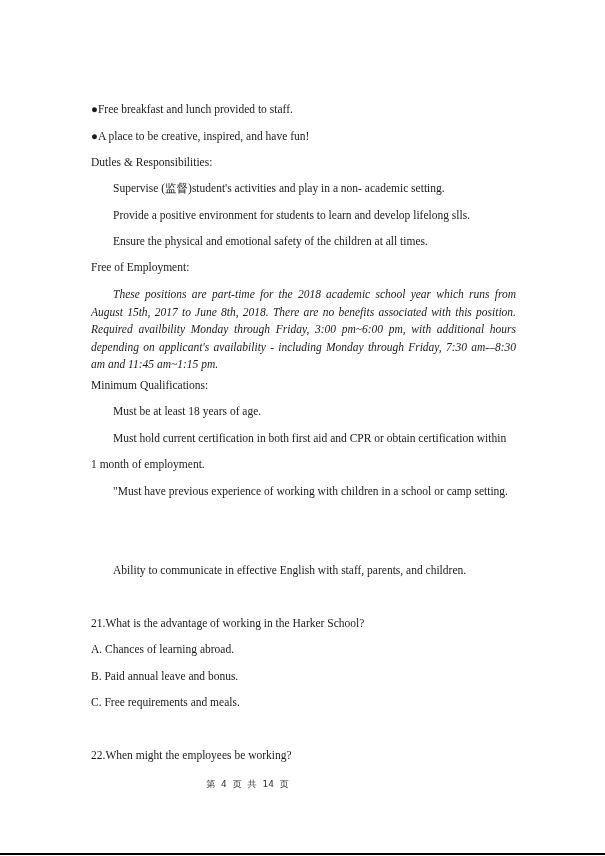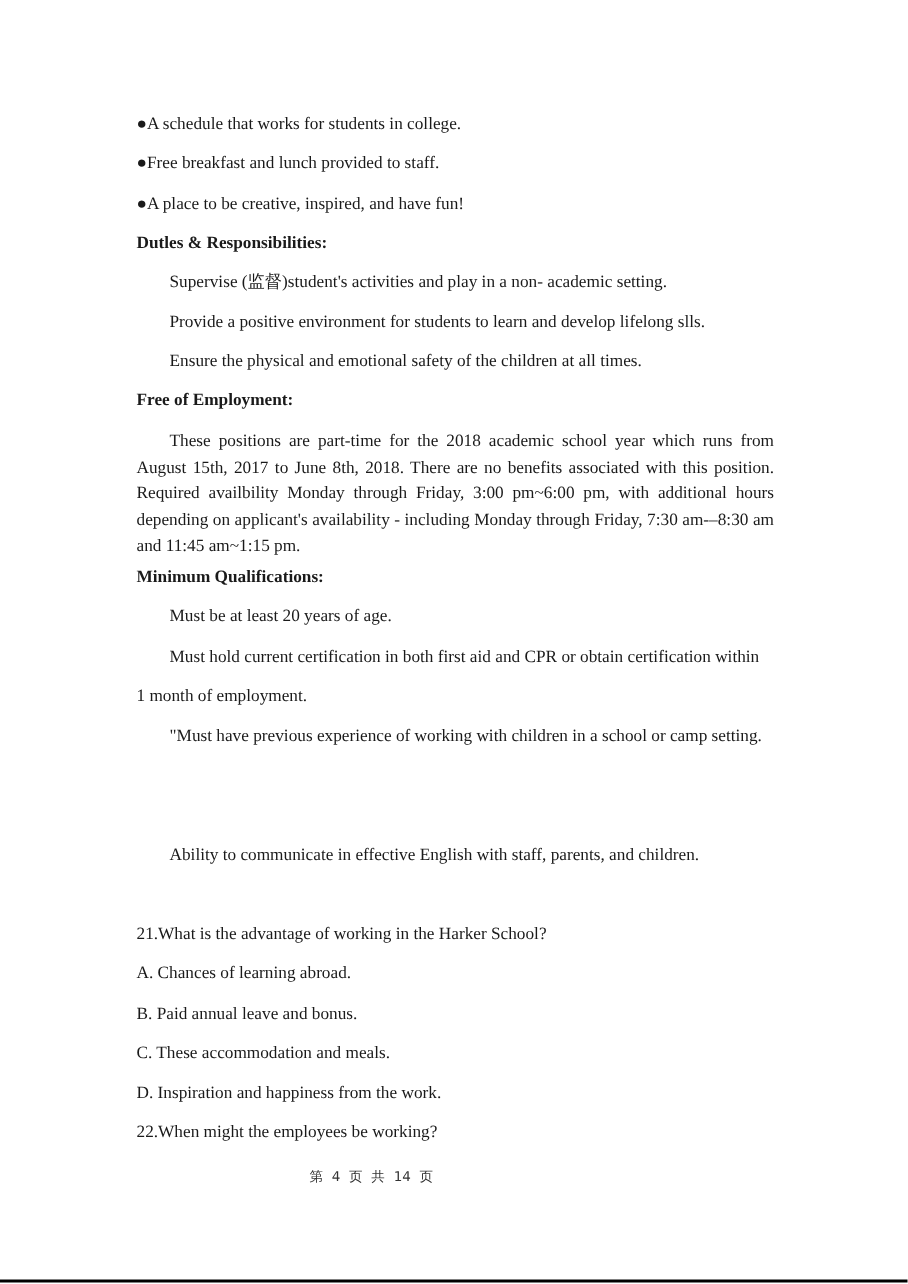--- a/index.html
+++ b/index.html
@@ -2,54 +2,52 @@
 <html><head>
 <meta charset="utf-8">
 <style>
   html, body { margin: 0; padding: 0; background: #ffffff; }
   body { width: 605px; height: 856px; position: relative; overflow: hidden;
          font-family: "Liberation Serif", "DejaVu Serif", serif; color: #1a1a1a; }
   .page { position: absolute; left: 0; top: 0; width: 605px; height: 856px; }
   .ln { position: absolute; font-size: 11.5px; line-height: 14px; white-space: nowrap; }
   .l0 { left: 91px; }
   .l1 { left: 113px; }
-  .bold { font-weight: bold; }
+  .bold { font-weight: normal; }
   .para { position: absolute; left: 91px; width: 425px; font-size: 11.5px; line-height: 17.5px;
-          text-align: justify; text-indent: 22px; }
+          text-align: justify; text-indent: 22px; font-style: italic; }
   .footer { position: absolute; top: 778px; left: 0; width: 495px; text-align: center;
             font-family: "DejaVu Sans", sans-serif; font-size: 9px; color: #333; word-spacing: 3px; }
   .bottom-rule { position: absolute; left: 0; top: 853px; width: 605px; height: 2px; background: #000; }
 </style>
 </head>
 <body>
 
 <div class="page">
 
-  <div class="ln l0" style="top:76px">●A schedule that works for students in college.</div>
   <div class="ln l0" style="top:102px">●Free breakfast and lunch provided to staff.</div>
   <div class="ln l0" style="top:129px">●A place to be creative, inspired, and have fun!</div>
 
   <div class="ln l0 bold" style="top:155px">Dutles &amp; Responsibilities:</div>
   <div class="ln l1" style="top:181px">Supervise (监督)student's activities and play in a non- academic setting.</div>
   <div class="ln l1" style="top:208px">Provide a positive environment for students to learn and develop lifelong slls.</div>
   <div class="ln l1" style="top:234px">Ensure the physical and emotional safety of the children at all times.</div>
 
   <div class="ln l0 bold" style="top:260px">Free of Employment:</div>
   <div class="para" style="top:286px">These positions are part-time for the 2018 academic school year which runs from August 15th, 2017 to June 8th, 2018. There are no benefits associated with this position. Required availbility Monday through Friday, 3:00 pm~6:00 pm, with additional hours depending on applicant's availability - including Monday through Friday, 7:30 am-–8:30 am and 11:45 am~1:15 pm.</div>
 
   <div class="ln l0 bold" style="top:378px">Minimum Qualifications:</div>
-  <div class="ln l1" style="top:404px">Must be at least 20 years of age.</div>
+  <div class="ln l1" style="top:404px">Must be at least 18 years of age.</div>
   <div class="ln l1" style="top:431px">Must hold current certification in both first aid and CPR or obtain certification within</div>
   <div class="ln l0" style="top:457px">1 month of employment.</div>
   <div class="ln l1" style="top:484px">"Must have previous experience of working with children in a school or camp setting.</div>
   <div class="ln l1" style="top:563px">Ability to communicate in effective English with staff, parents, and children.</div>
 
   <div class="ln l0" style="top:616px">21.What is the advantage of working in the Harker School?</div>
   <div class="ln l0" style="top:642px">A. Chances of learning abroad.</div>
   <div class="ln l0" style="top:669px">B. Paid annual leave and bonus.</div>
-  <div class="ln l0" style="top:695px">C. These accommodation and meals.</div>
-  <div class="ln l0" style="top:722px">D. Inspiration and happiness from the work.</div>
+  <div class="ln l0" style="top:695px">C. Free requirements and meals.</div>
   <div class="ln l0" style="top:748px">22.When might the employees be working?</div>
 
   <div class="footer">第 4 页 共 14 页</div>
 
   <div class="bottom-rule"></div>
 </div>
 
 </body></html>

